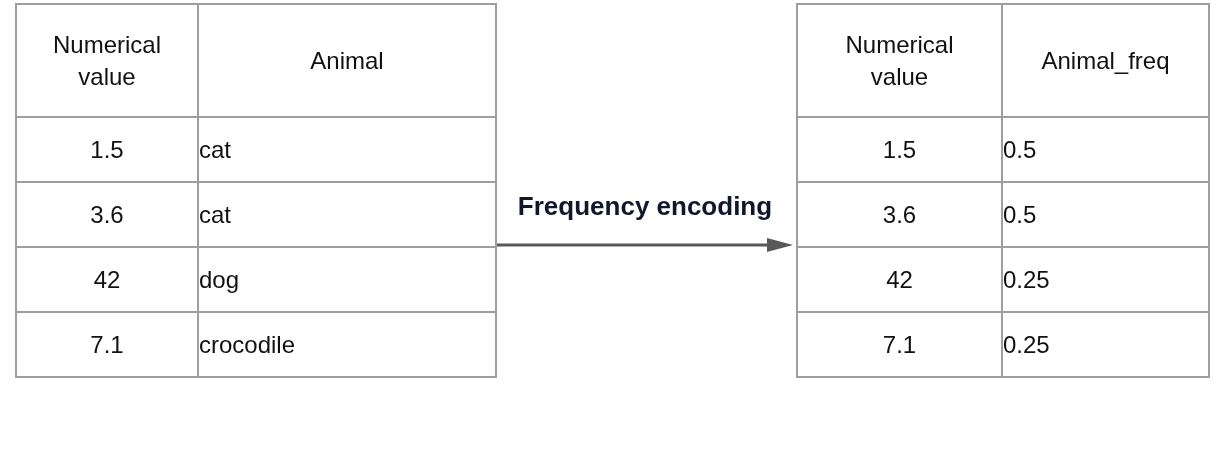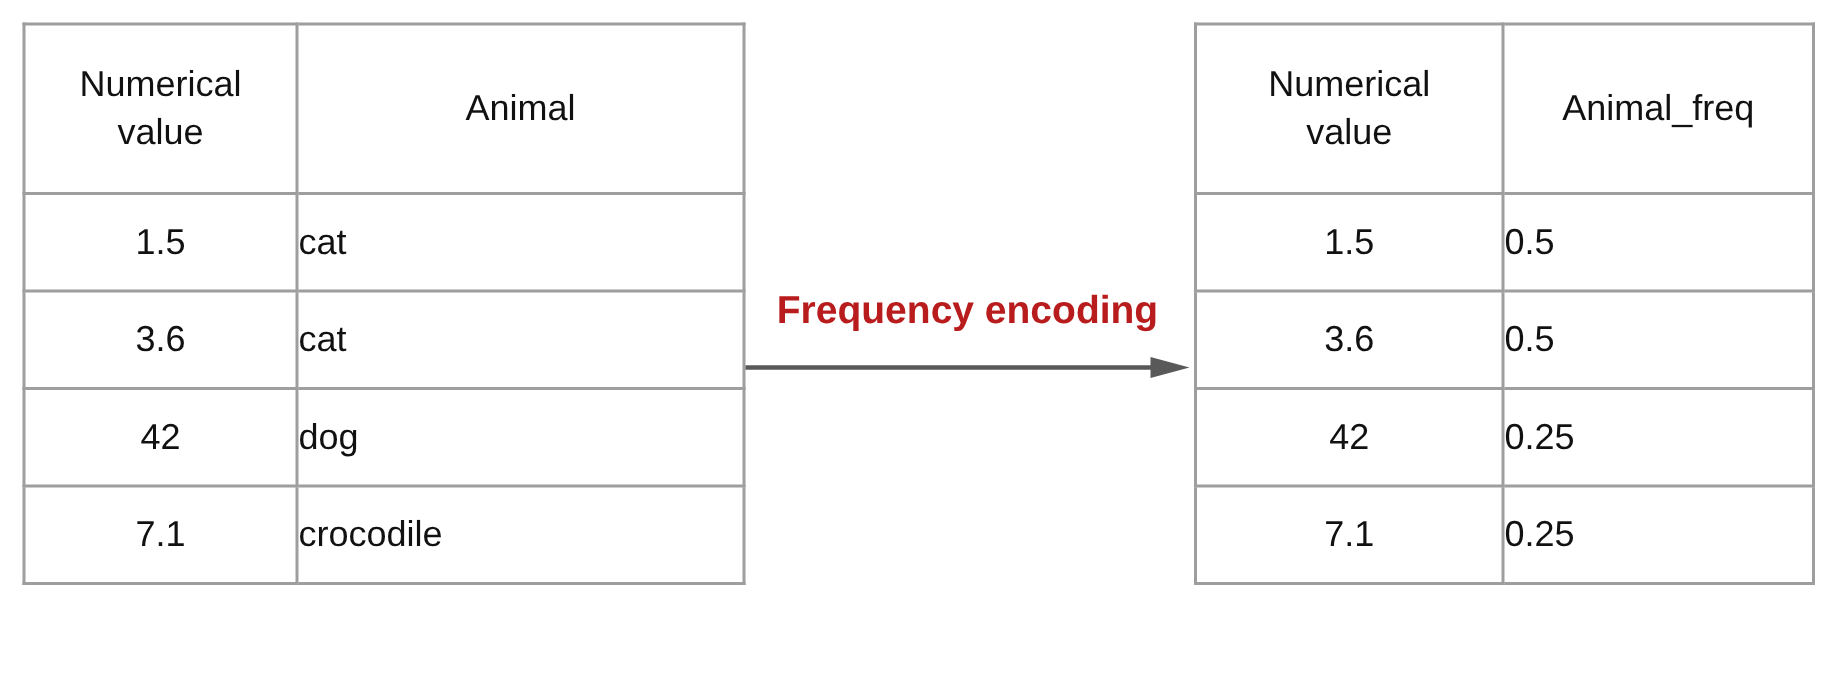--- a/index.html
+++ b/index.html
@@ -12,21 +12,21 @@
     width: 1222px;
     height: 462px;
     background: #ffffff;
     font-family: "Liberation Sans", sans-serif;
     font-size: 24px;
     color: #111111;
     overflow: hidden;
   }
   table.tbl {
     position: absolute;
-    top: 15px;
+    top: 3px;
     border-collapse: collapse;
     table-layout: fixed;
     background: #ffffff;
   }
   table.tbl th, table.tbl td {
     border: 2px solid #9e9e9e;
     vertical-align: middle;
     font-weight: normal;
     padding: 0;
   }
@@ -52,21 +52,21 @@
   .arrow-group {
     position: absolute;
     left: 496px;
     top: 192px;
     width: 298px;
     text-align: center;
   }
   .arrow-label {
     font-size: 26px;
     font-weight: bold;
-    color: #b91c1c;
+    color: #0f172a;
     line-height: 28px;
     white-space: nowrap;
   }
   .arrow-svg {
     display: block;
     margin-top: 17px;
   }
 </style>
 </head>
 <body>

